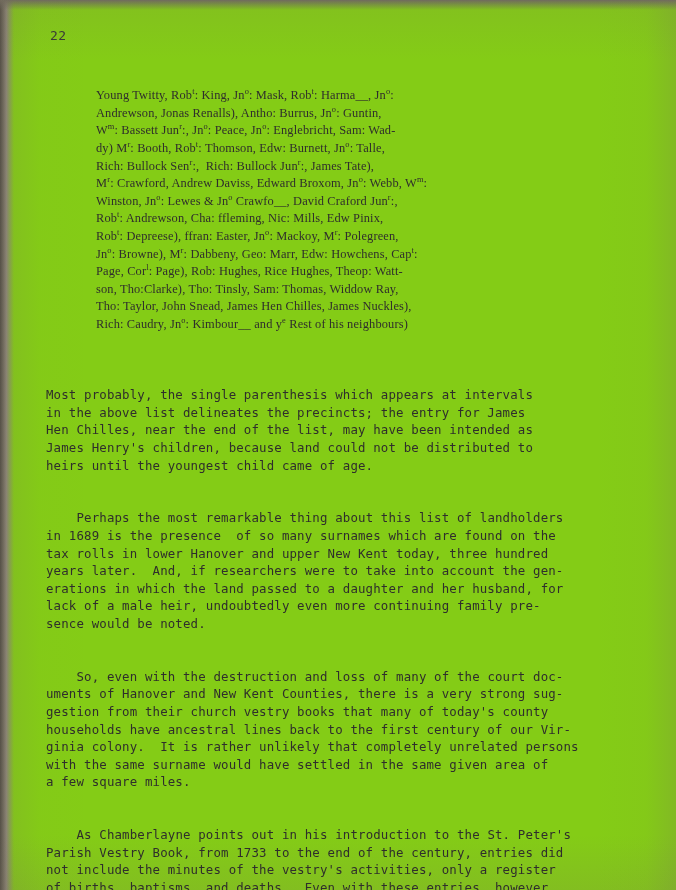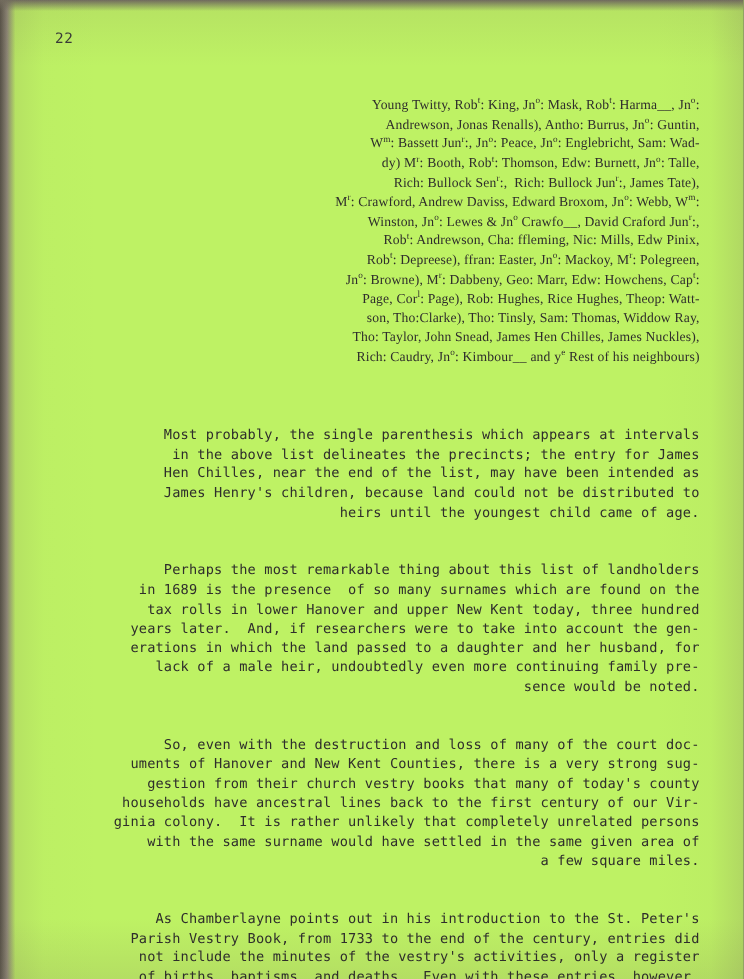--- a/index.html
+++ b/index.html
@@ -4,25 +4,24 @@
 <style>
   html, body {
     margin: 0;
     padding: 0;
     background: #6d6a63;
   }
   .page {
     position: relative;
     width: 676px;
     height: 890px;
-    background: #bef264;
+    background: #84cc16;
     overflow: hidden;
     font-family: "DejaVu Sans Mono", monospace;
     color: #2b2b2b;
-    text-align: right;
   }
   
   .paper-tint {
     position: absolute;
     inset: 0;
     background:
       linear-gradient(90deg, rgba(120,110,90,0.18) 0px, rgba(120,110,90,0.02) 40px, rgba(0,0,0,0) 90px),
       linear-gradient(180deg, rgba(120,110,90,0.13) 0px, rgba(0,0,0,0) 60px),
       linear-gradient(270deg, rgba(120,110,90,0.20) 0px, rgba(120,110,90,0.03) 30px, rgba(0,0,0,0) 80px),
       linear-gradient(0deg, rgba(120,110,90,0.15) 0px, rgba(0,0,0,0) 55px);

